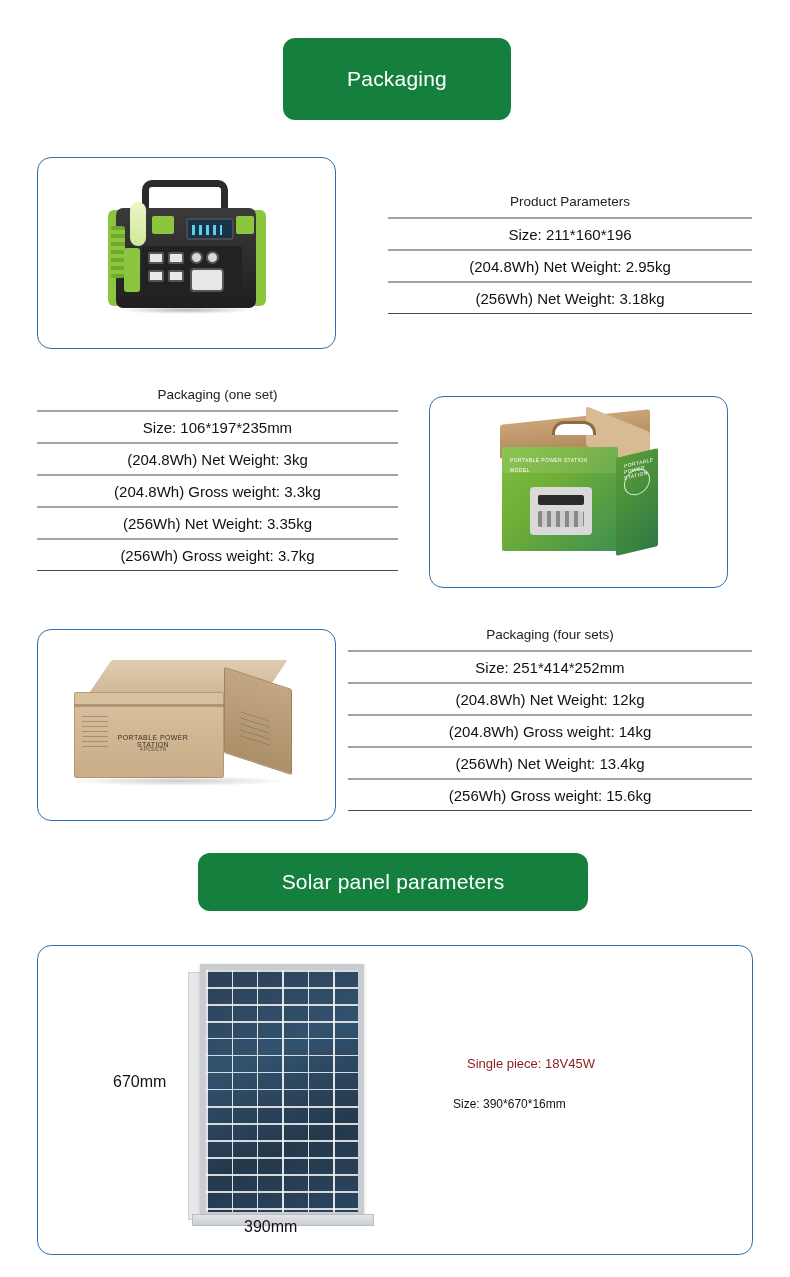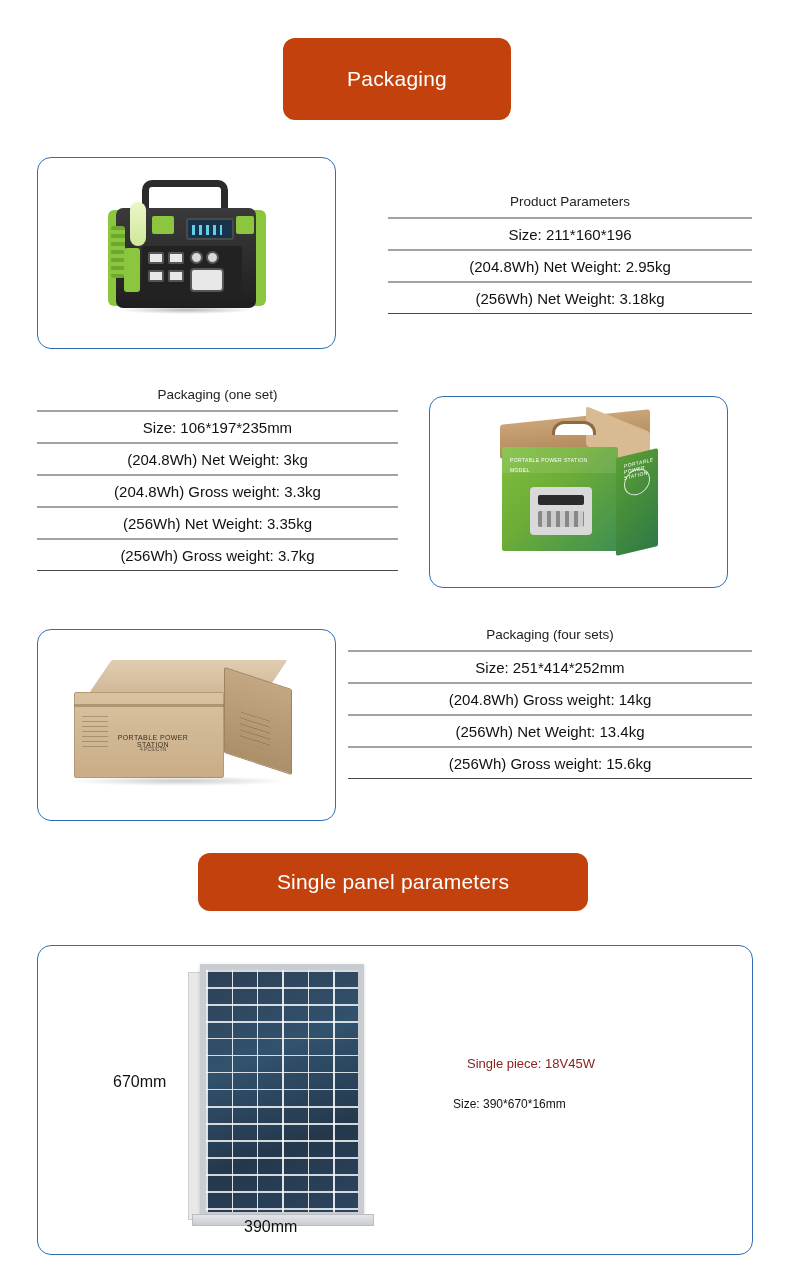--- a/index.html
+++ b/index.html
@@ -13,21 +13,21 @@
     height: 1277px;
     position: relative;
     font-family: "Liberation Sans", sans-serif;
     color: #111;
     overflow: hidden;
   }
 
   
   .pill {
     position: absolute;
-    background: #c2410c;
+    background: #15803d;
     color: #ffffff;
     border-radius: 12px;
     display: flex;
     align-items: center;
     justify-content: center;
     text-align: center;
     line-height: 1.25;
     font-size: 21px;
     letter-spacing: .2px;
   }
@@ -348,27 +348,28 @@
     <div class="ct-marks2"></div>
     <div class="ct-label">PORTABLE POWER STATION</div>
     <div class="ct-sub">4 PCS/CTN</div>
     <div class="ct-shadow"></div>
   </div>
 </div>
 
 <div class="spec" id="spec-four-set">
   <div class="caption">Packaging (four sets)</div>
   <div class="row">Size: 251*414*252mm</div>
+  <div class="row">(204.8Wh) Net Weight: 12kg</div>
   <div class="row">(204.8Wh) Gross weight: 14kg</div>
   <div class="row">(256Wh) Net Weight: 13.4kg</div>
   <div class="row">(256Wh) Gross weight: 15.6kg</div>
 </div>
 
 <div class="pill" id="pill-solar">
-  <span>Single panel parameters</span>
+  <span>Solar panel parameters</span>
 </div>
 
 <div class="img-frame" id="frame-solar">
 
   <div class="sp-wrap">
     <div class="sp-back"></div>
     <div class="sp-frame">
       <div class="sp-cells"></div>
     </div>
     <div class="sp-base"></div>

